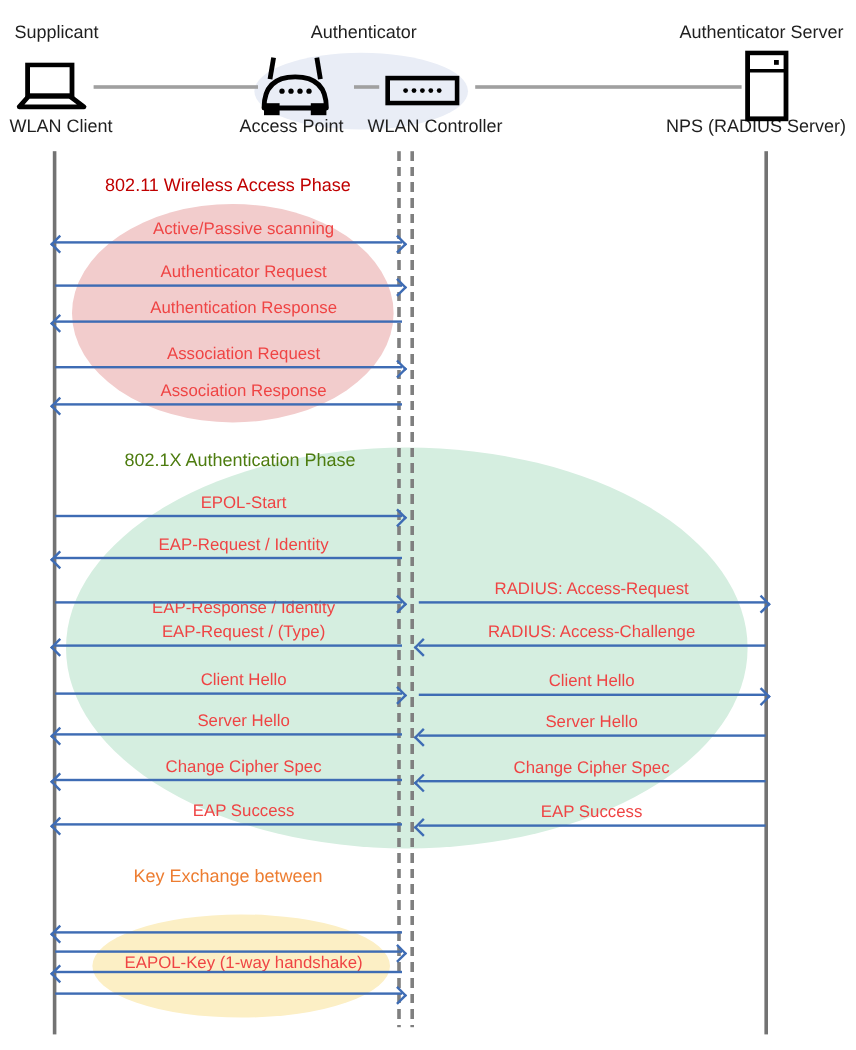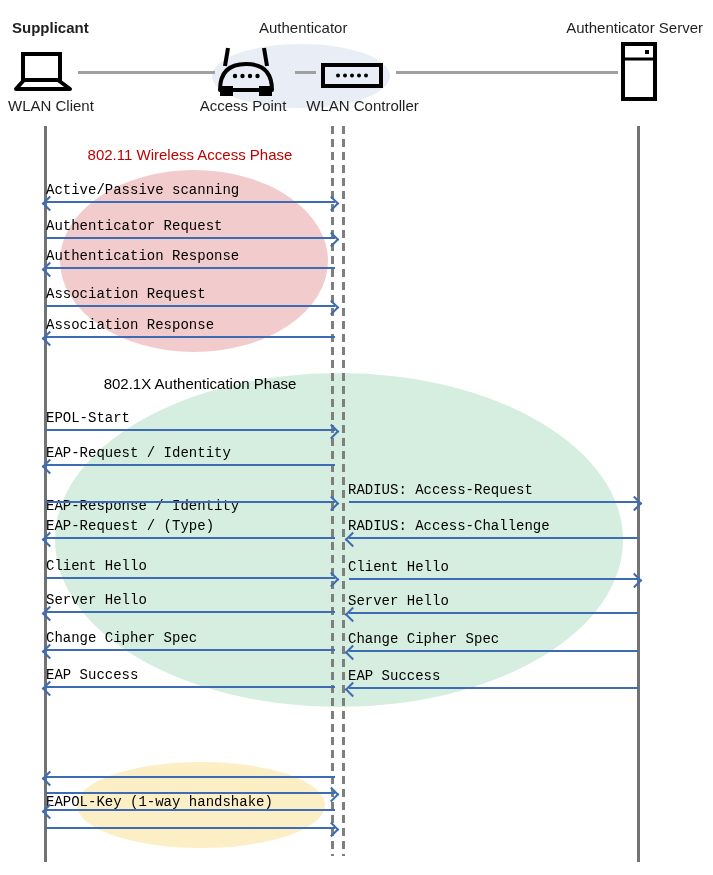--- a/index.html
+++ b/index.html
@@ -18,33 +18,33 @@
   .conn{position:absolute;top:71px;height:3px;background:var(--connector,#A0A0A0);z-index:1;}
   
   .lifeline{position:absolute;top:126px;height:736px;width:3px;background:var(--lifeline,#737373);z-index:3;}
   .dashline{position:absolute;top:126px;height:730px;width:3px;z-index:3;
     background:repeating-linear-gradient(to bottom,var(--dash,#7F7F7F) 0 8px,transparent 8px 13px);}
   
   .phase-ellipse{position:absolute;border-radius:50%;z-index:1;}
   .phase-title{position:absolute;z-index:4;font-size:15px;line-height:18px;text-align:center;white-space:nowrap;}
   
   .msg-label{position:absolute;z-index:4;font-size:14px;line-height:16px;height:16px;
-    text-align:left;color:#000000;white-space:nowrap;font-family:Liberation Mono, monospace;}
+    text-align:center;color:#ef4444;white-space:nowrap;}
   .msg-line{position:absolute;z-index:4;height:0;border-top:2px solid var(--arrow,#3E6CB4);}
   .head{position:absolute;width:9px;height:9px;
     border-top:2px solid var(--arrow,#3E6CB4);border-right:2px solid var(--arrow,#3E6CB4);}
   .hr{right:-2px;top:-5.5px;transform:rotate(45deg);}
   .hl{left:-2px;top:-5.5px;transform:rotate(-135deg);}
 </style>
 </head>
 <body>
 
 <div class="canvas" style="--arrow: #3E6CB4; --lifeline: #737373; --dash: #7F7F7F; --connector: #A0A0A0; --topellipse: #E9EDF6;">
 
-  <div class="role-label" style="left:12px;font-weight:bold;">Supplicant</div>
+  <div class="role-label" style="left:12px;">Supplicant</div>
   <div class="role-label" style="left:259px;text-align:center;">Authenticator</div>
   <div class="role-label" style="right:10px;">Authenticator Server</div>
 
   <div class="top-ellipse"></div>
 
   <div class="conn" style="left:78px;width:137px;"></div>
   <div class="conn" style="left:295px;width:21px;"></div>
   <div class="conn" style="left:396px;width:222px;"></div>
 
   <svg class="icon" style="left:13px;top:52px;" width="60" height="40" viewBox="0 0 60 40">
@@ -75,40 +75,42 @@
 
   <svg class="icon" style="left:620px;top:42px;" width="38" height="60" viewBox="0 0 38 60">
     <rect x="3" y="2" width="32" height="55" fill="none" stroke="#000" stroke-width="4"></rect>
     <line x1="3" y1="17" x2="35" y2="17" stroke="#000" stroke-width="3"></line>
     <rect x="25" y="8" width="4" height="4" fill="#000"></rect>
   </svg>
 
   <div class="dev-label" style="left:8px;">WLAN Client</div>
   <div class="dev-label centered" style="left:193px;width:100px;">Access Point</div>
   <div class="dev-label centered" style="left:305px;width:115px;">WLAN Controller</div>
+  <div class="dev-label" style="right:8px;">NPS (RADIUS Server)</div>
 
   <div id="phase-layer">
       <div class="phase-ellipse" style="left: 60px; top: 170px; width: 268px; height: 182px; background: rgb(242, 204, 204);"></div>
       <div class="phase-ellipse" style="left: 55px; top: 373px; width: 568px; height: 334px; background: rgb(213, 238, 224);"></div>
       <div class="phase-ellipse" style="left: 77px; top: 762px; width: 248px; height: 86px; background: rgb(252, 239, 197);"></div>
     </div>
 
   <div class="lifeline" style="left:44px;"></div>
   <div class="dashline" style="left:331px;"></div>
   <div class="dashline" style="left:342px;"></div>
   <div class="lifeline" style="left:637px;"></div>
 
   <div id="msg-layer">
       <div class="phase-title" style="left: 46px; top: 146px; width: 288px; color: rgb(192, 0, 0);">
         <div>802.11 Wireless Access Phase</div>
       </div>
-      <div class="phase-title" style="left: 56px; top: 375px; width: 288px; color: #000000;">
+      <div class="phase-title" style="left: 56px; top: 375px; width: 288px; color: #4d7c0f;">
         <div>802.1X Authentication Phase</div>
       </div>
       <div class="phase-title" style="left: 56px; top: 722px; width: 268px; color: rgb(237, 125, 49);">
+        <div>Key Exchange between</div>
       </div>
       <div class="msg-label" style="left: 46px; width: 314px; top: 182px;">Active/Passive scanning</div>
       <div class="msg-line" style="left: 46px; width: 289px; top: 201px;">
         <span class="head hr"></span>
         <span class="head hl"></span>
       </div>
       <div class="msg-label" style="left: 46px; width: 314px; top: 218px;">Authenticator Request</div>
       <div class="msg-line" style="left: 46px; width: 289px; top: 237px;">
         <span class="head hr"></span>
       </div>

